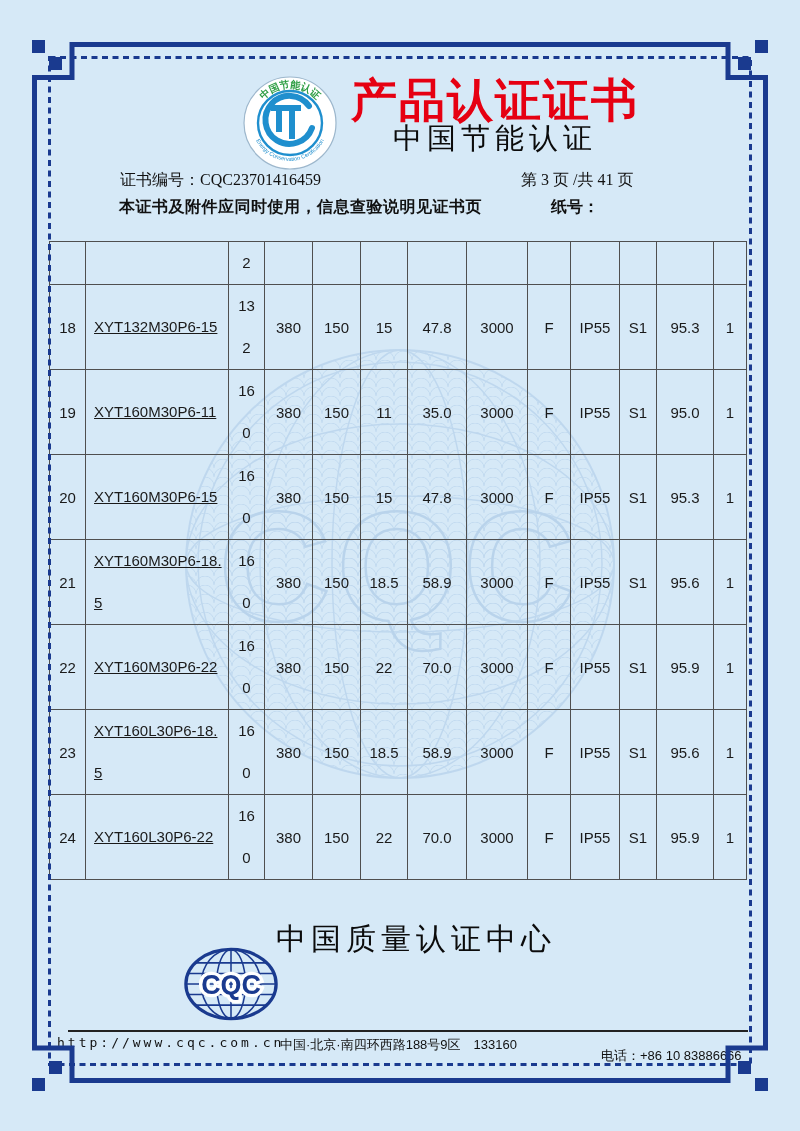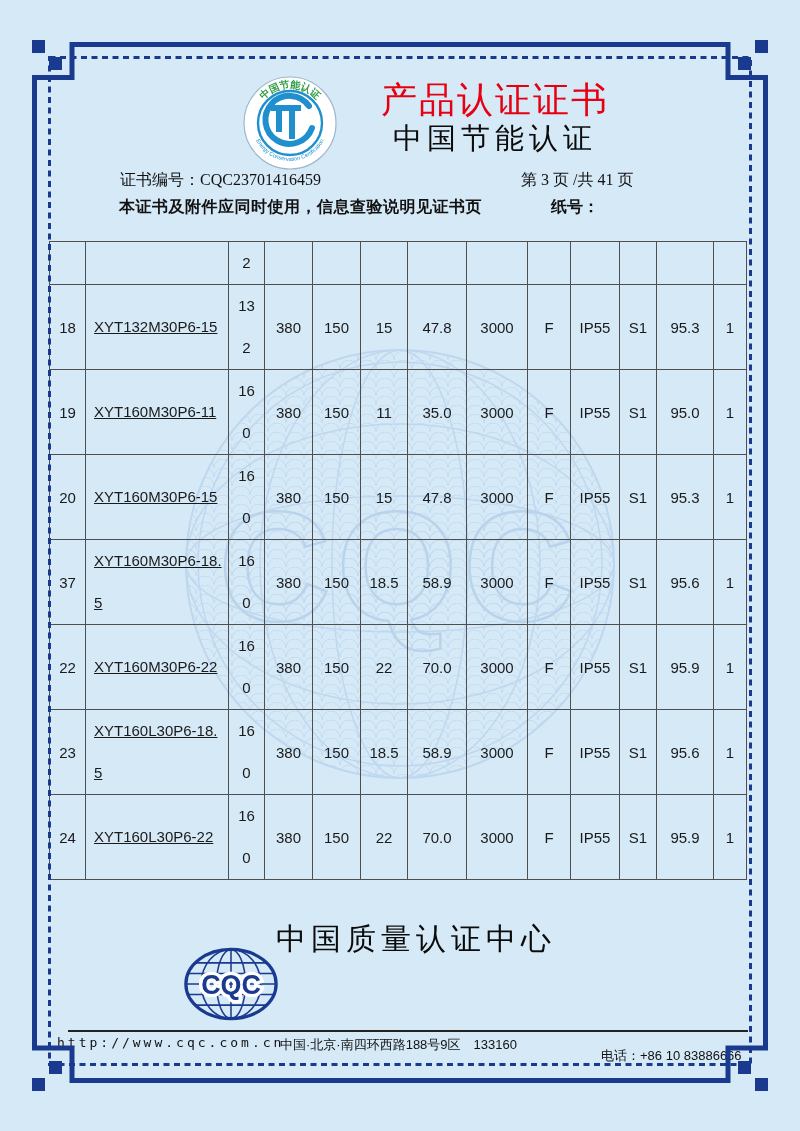--- a/index.html
+++ b/index.html
@@ -7,21 +7,21 @@
     width:800px;height:1131px;position:relative;overflow:hidden;
     background:#d6e9f7;
     font-family:"Liberation Sans",sans-serif;color:#111;
   }
   .abs{position:absolute;}
   
   #frame-svg{left:0;top:0;z-index:6;pointer-events:none;}
   
   #energy-logo{left:243px;top:76px;z-index:2;}
   #header-text{left:340px;top:80px;width:310px;text-align:center;z-index:2;}
-  #page-title{font-size:36px;font-weight:normal;letter-spacing:2px;line-height:40px;}
+  #page-title{font-size:46px;font-weight:bold;letter-spacing:2px;line-height:40px;}
   #page-subtitle{font-size:29px;letter-spacing:5px;line-height:36px;color:#0b0b0b;}
   #meta-line1{left:0;top:170px;width:647px;height:20px;z-index:2;
     font-family:"Liberation Serif",serif;font-size:16px;}
   #cert-no{position:absolute;left:120px;top:0;}
   #page-info{position:absolute;left:521px;top:0;}
   #meta-line2{left:0;top:197px;width:800px;height:20px;z-index:2;font-size:16px;}
   #usage-note{position:absolute;left:119px;top:0;font-weight:bold;letter-spacing:.5px;}
   #paper-no{position:absolute;left:551px;top:0;font-weight:bold;}
   
   #watermark{left:178px;top:342px;z-index:1;opacity:.5;}
@@ -175,21 +175,21 @@
           <td>15</td>
           <td>47.8</td>
           <td>3000</td>
           <td>F</td>
           <td>IP55</td>
           <td>S1</td>
           <td>95.3</td>
           <td>1</td>
         </tr>
         <tr>
-          <td>37</td>
+          <td>21</td>
           <td class="col-model">XYT160M30P6-18.5</td>
           <td><span class="wrapnarrow">160</span></td>
           <td>380</td>
           <td>150</td>
           <td>18.5</td>
           <td>58.9</td>
           <td>3000</td>
           <td>F</td>
           <td>IP55</td>
           <td>S1</td>

